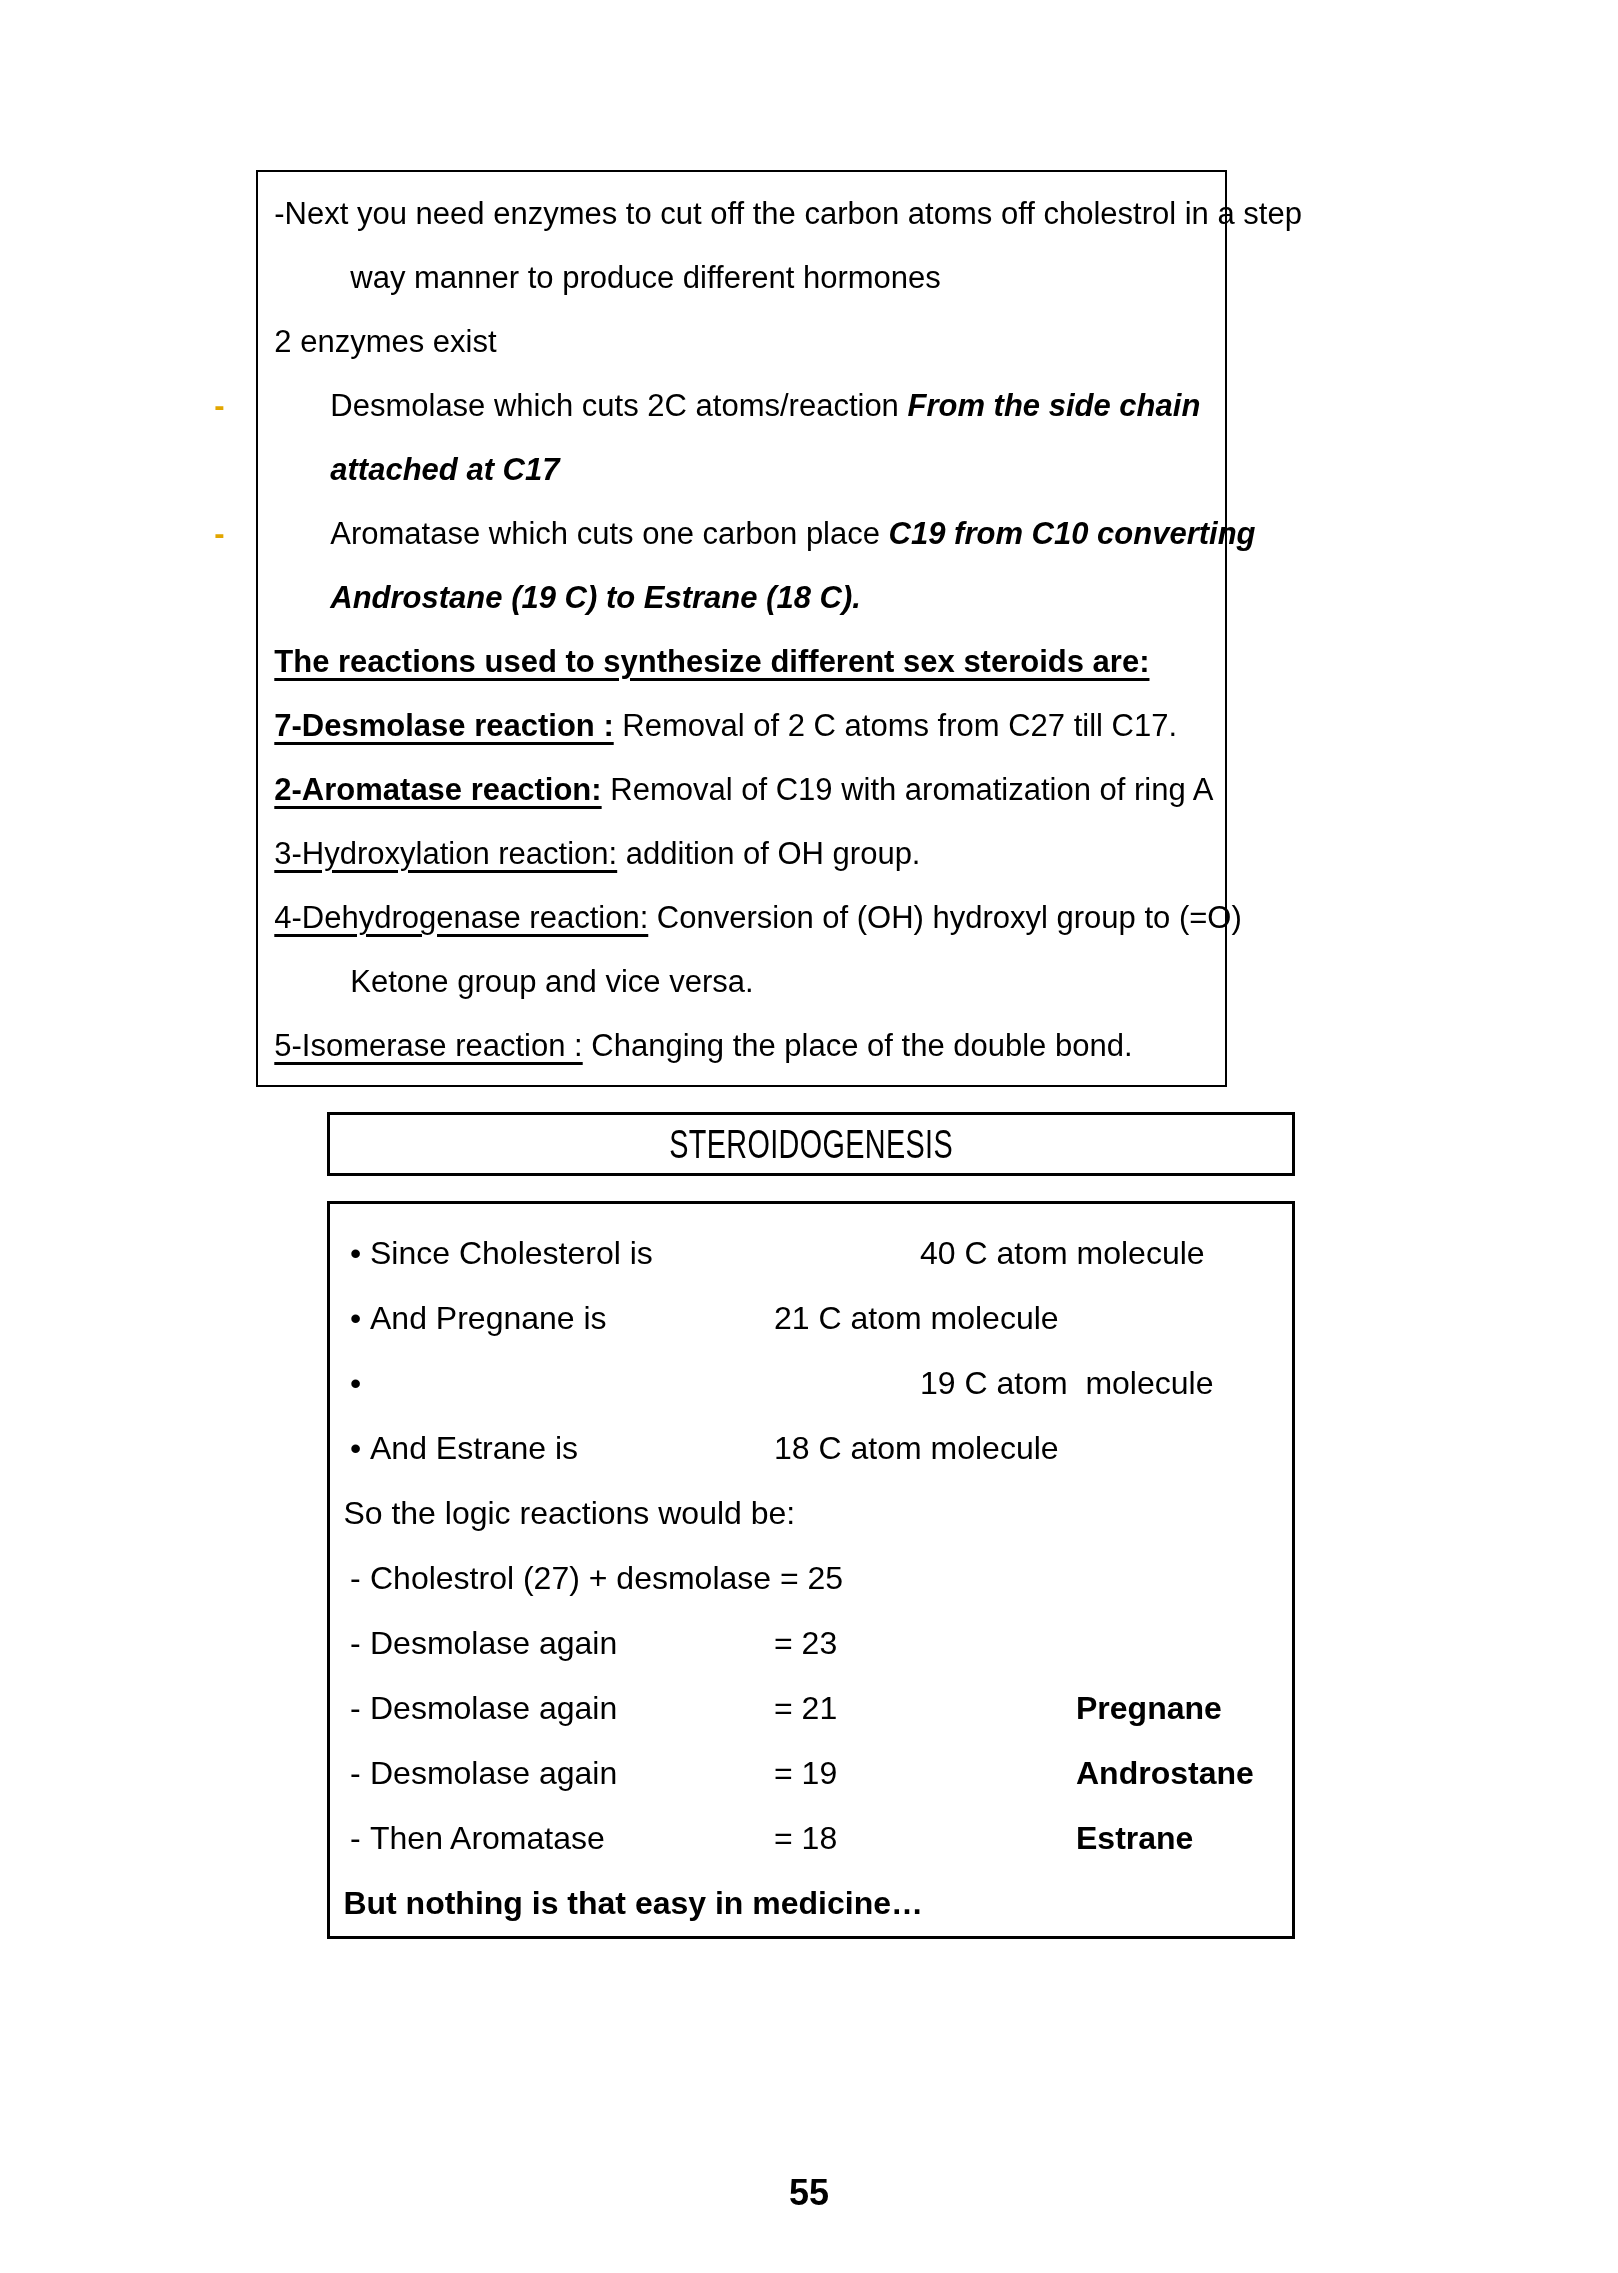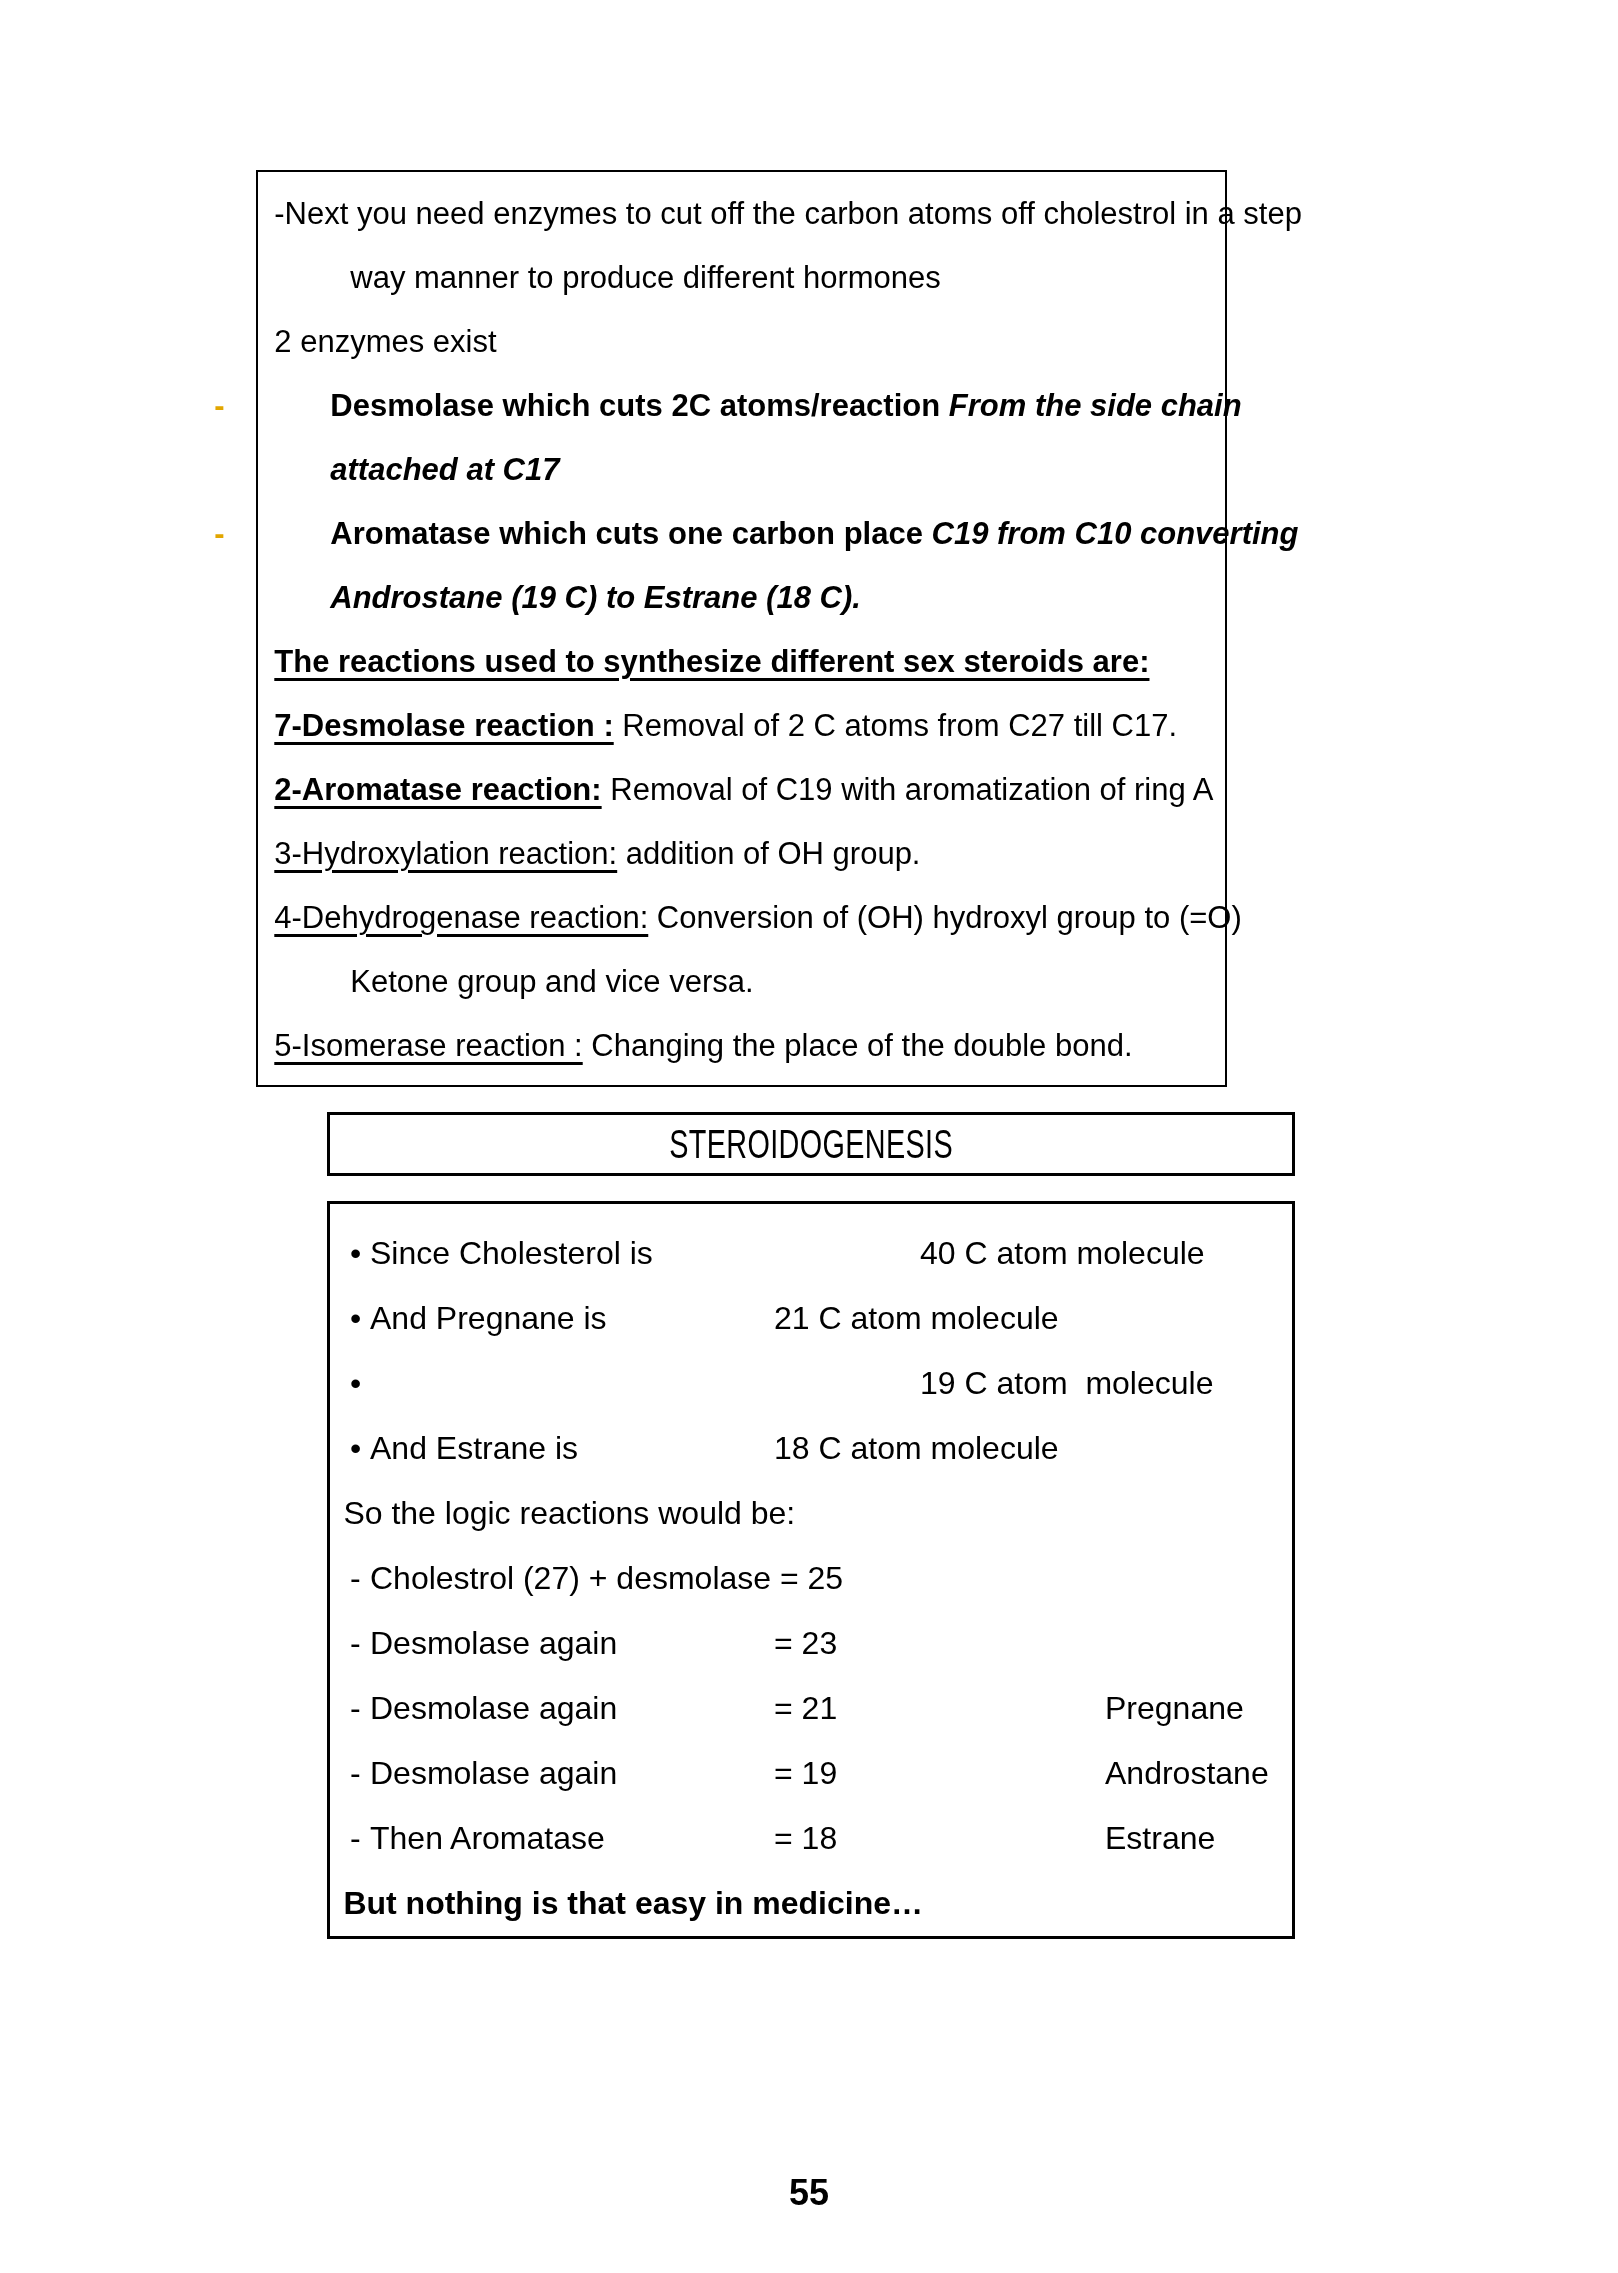--- a/index.html
+++ b/index.html
@@ -27,21 +27,21 @@
   .b1-line{position:relative; white-space:pre;}
   .ind-hang{padding-left:76px;}
   .ind-bullet{padding-left:56px;}
   .dash{
     position:absolute;
     left:-60px; top:0;
     color:var(--dash-color,#E2A600);
     font-weight:700;
   }
   .seg-plain{}
-  .seg-bold{font-weight:700;}
+  .seg-bold{font-weight:400;}
   .seg-bold-italic{font-weight:700;font-style:italic;}
   .seg-underline{text-decoration:underline;text-underline-offset:5.7px;text-decoration-thickness:2.9px;}
   .seg-bold-underline{font-weight:700;text-decoration:underline;text-underline-offset:5.7px;text-decoration-thickness:2.9px;}
 
   
   .box2{
     position:absolute;
     left:327px; top:1112px;
     width:968px; height:64px;
     border:3.8px solid #000;
@@ -66,21 +66,21 @@
     padding-top:17px;
     font-size:32px;
   }
   .b3-row{position:relative; height:65px; line-height:65px;}
   .b3-row .marker{position:absolute; left:20px; white-space:pre;}
   .b3-row .label{position:absolute; left:40px; white-space:pre;}
   .b3-row.flush .label{left:13.4px;}
   .b3-row .value{position:absolute; white-space:pre;}
   .b3-row .value.near{left:444px;}
   .b3-row .value.far{left:590px;}
-  .b3-row .name{position:absolute; left:775px; font-weight:400; white-space:pre;}
+  .b3-row .name{position:absolute; left:746px; font-weight:700; white-space:pre;}
   .b3-row.bold .label{font-weight:700;}
 
   
   .page-number{
     position:absolute;
     left:0; right:0;
     top:2172px;
     text-align:center;
     font-size:36px;
     font-weight:700;

